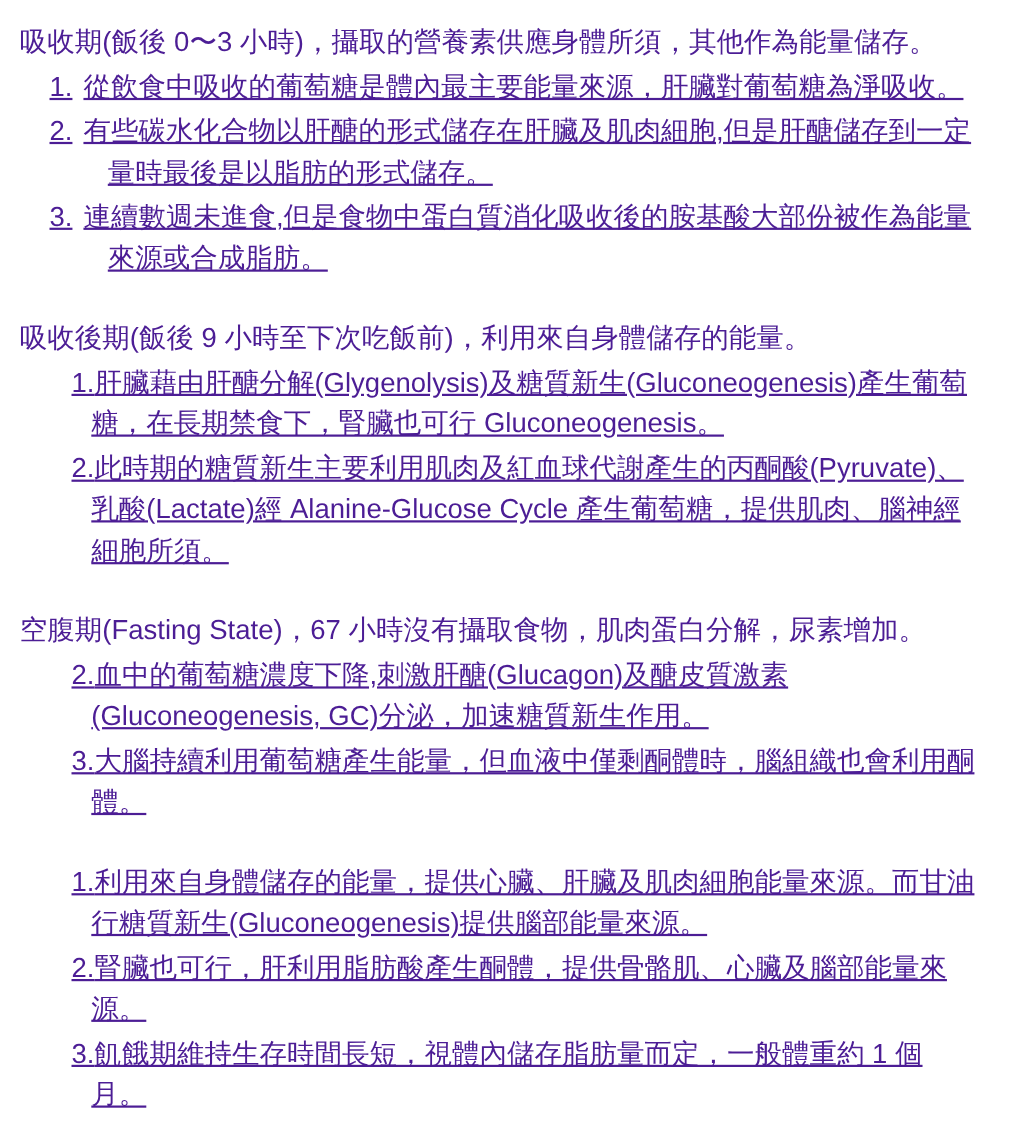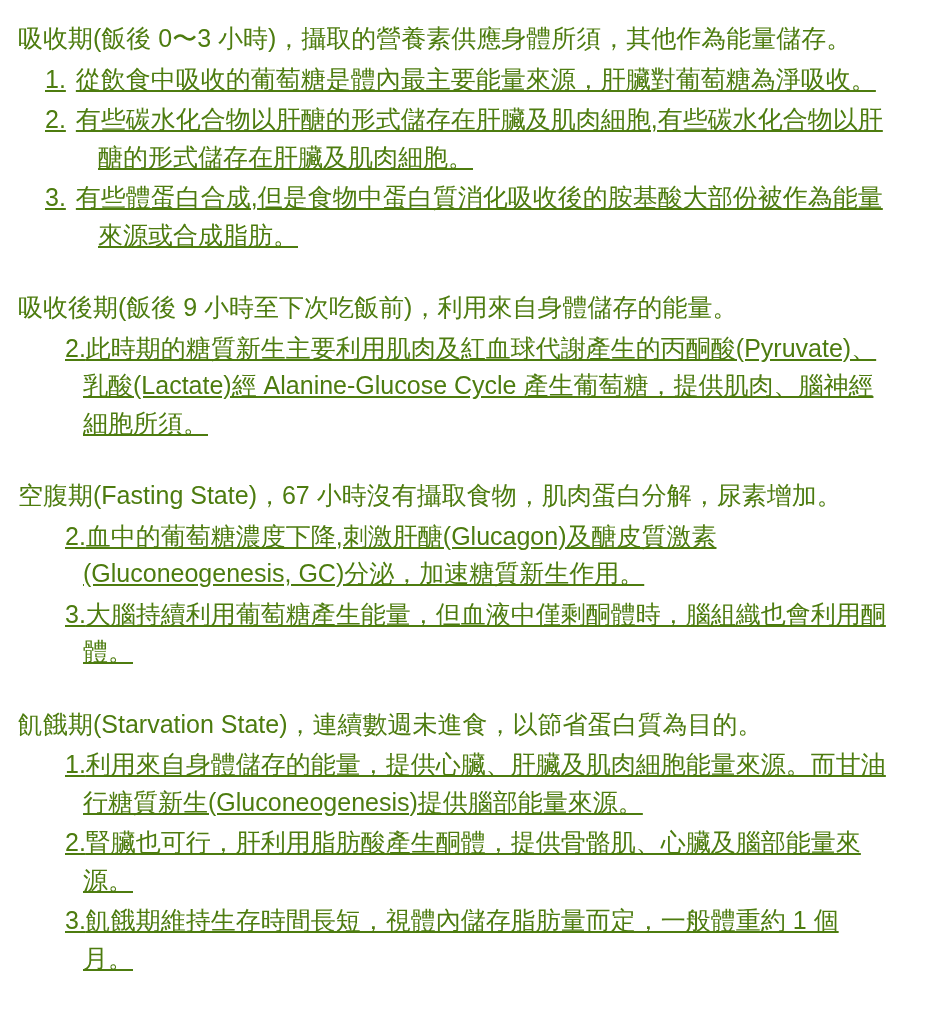--- a/index.html
+++ b/index.html
@@ -8,21 +8,21 @@
     background: #ffffff;
   }
   .page {
     position: relative;
     width: 898px;
     height: 1024px;
     box-sizing: border-box;
     padding: 20px 8px 0 18px;
     overflow: hidden;
     background: #ffffff;
-    color: #4d7c0f;
+    color: #4c1d95;
     font-family: "Liberation Sans", sans-serif;
     font-size: 25px;
     line-height: 37.5px;
     text-rendering: optimizeLegibility;
   }
   .section { margin: 0; }
   .section + .section { margin-top: 35px; }
   .heading {
     margin: 0;
     font-weight: normal;
@@ -43,51 +43,53 @@
 
 <div class="page">
 
   <div class="section">
     <p class="heading">吸收期(飯後 0〜3 小時)，攝取的營養素供應身體所須，其他作為能量儲存。</p>
     <div class="list">
       <div class="item style-a">
         <span class="marker">1.</span><span class="itext">從飲食中吸收的葡萄糖是體內最主要能量來源，肝臟對葡萄糖為淨吸收。</span>
       </div>
       <div class="item style-a">
-        <span class="marker">2.</span><span class="itext">有些碳水化合物以肝醣的形式儲存在肝臟及肌肉細胞,有些碳水化合物以肝醣的形式儲存在肝臟及肌肉細胞。</span>
+        <span class="marker">2.</span><span class="itext">有些碳水化合物以肝醣的形式儲存在肝臟及肌肉細胞,但是肝醣儲存到一定量時最後是以脂肪的形式儲存。</span>
       </div>
       <div class="item style-a">
-        <span class="marker">3.</span><span class="itext">有些體蛋白合成,但是食物中蛋白質消化吸收後的胺基酸大部份被作為能量來源或合成脂肪。</span>
+        <span class="marker">3.</span><span class="itext">連續數週未進食,但是食物中蛋白質消化吸收後的胺基酸大部份被作為能量來源或合成脂肪。</span>
       </div>
     </div>
   </div>
 
   <div class="section">
     <p class="heading">吸收後期(飯後 9 小時至下次吃飯前)，利用來自身體儲存的能量。</p>
     <div class="list">
+      <div class="item style-b">
+        <span class="marker">1.</span><span class="itext">肝臟藉由肝醣分解(Glygenolysis)及糖質新生(Gluconeogenesis)產生葡萄糖，在長期禁食下，腎臟也可行 Gluconeogenesis。</span>
+      </div>
       <div class="item style-b">
         <span class="marker">2.</span><span class="itext">此時期的糖質新生主要利用肌肉及紅血球代謝產生的丙酮酸(Pyruvate)、乳酸(Lactate)經 Alanine-Glucose Cycle 產生葡萄糖，提供肌肉、腦神經細胞所須。</span>
       </div>
     </div>
   </div>
 
   <div class="section">
     <p class="heading">空腹期(Fasting State)，67 小時沒有攝取食物，肌肉蛋白分解，尿素增加。</p>
     <div class="list">
       <div class="item style-b">
         <span class="marker">2.</span><span class="itext">血中的葡萄糖濃度下降,刺激肝醣(Glucagon)及醣皮質激素(Gluconeogenesis, GC)分泌，加速糖質新生作用。</span>
       </div>
       <div class="item style-b">
         <span class="marker">3.</span><span class="itext">大腦持續利用葡萄糖產生能量，但血液中僅剩酮體時，腦組織也會利用酮體。</span>
       </div>
     </div>
   </div>
 
   <div class="section">
-    <p class="heading">飢餓期(Starvation State)，連續數週未進食，以節省蛋白質為目的。</p>
     <div class="list">
       <div class="item style-b">
         <span class="marker">1.</span><span class="itext">利用來自身體儲存的能量，提供心臟、肝臟及肌肉細胞能量來源。而甘油行糖質新生(Gluconeogenesis)提供腦部能量來源。</span>
       </div>
       <div class="item style-b">
         <span class="marker">2.</span><span class="itext">腎臟也可行，肝利用脂肪酸產生酮體，提供骨骼肌、心臟及腦部能量來源。</span>
       </div>
       <div class="item style-b">
         <span class="marker">3.</span><span class="itext">飢餓期維持生存時間長短，視體內儲存脂肪量而定，一般體重約 1 個月。</span>
       </div>

